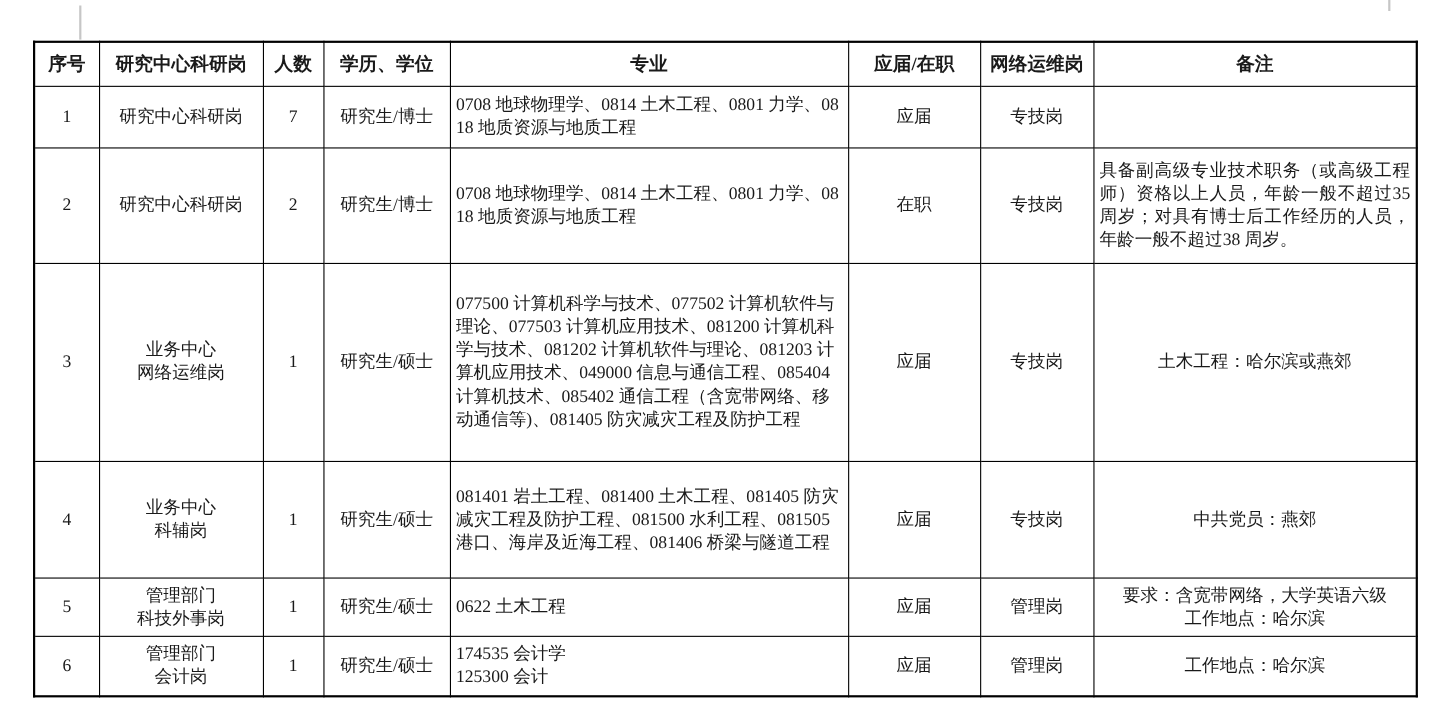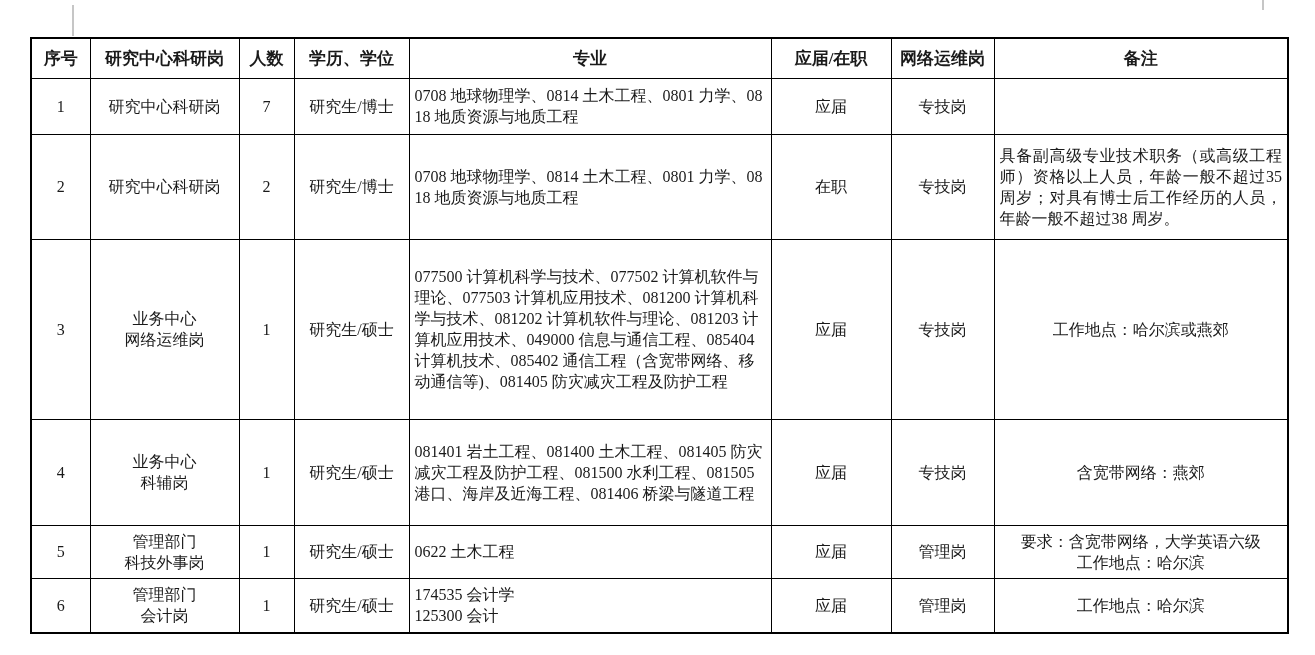--- a/index.html
+++ b/index.html
@@ -116,32 +116,32 @@
       </tr>
       <tr class="r3">
         <td class="c">3</td>
         <td class="c pre">业务中心
 网络运维岗</td>
         <td class="c">1</td>
         <td class="c">研究生/硕士</td>
         <td class="major">077500 计算机科学与技术、077502 计算机软件与理论、077503 计算机应用技术、081200 计算机科学与技术、081202 计算机软件与理论、081203 计算机应用技术、049000 信息与通信工程、085404 计算机技术、085402 通信工程（含宽带网络、移动通信等)、081405 防灾减灾工程及防护工程</td>
         <td class="c">应届</td>
         <td class="c">专技岗</td>
-        <td class="c">工作地点：哈尔滨或燕郊</td>
+        <td class="c">土木工程：哈尔滨或燕郊</td>
       </tr>
       <tr class="r4">
         <td class="c">4</td>
         <td class="c pre">业务中心
 科辅岗</td>
         <td class="c">1</td>
         <td class="c">研究生/硕士</td>
         <td class="major">081401 岩土工程、081400 土木工程、081405 防灾减灾工程及防护工程、081500 水利工程、081505 港口、海岸及近海工程、081406 桥梁与隧道工程</td>
         <td class="c">应届</td>
         <td class="c">专技岗</td>
-        <td class="c">含宽带网络：燕郊</td>
+        <td class="c">中共党员：燕郊</td>
       </tr>
       <tr class="r5">
         <td class="c">5</td>
         <td class="c pre">管理部门
 科技外事岗</td>
         <td class="c">1</td>
         <td class="c">研究生/硕士</td>
         <td class="major">0622 土木工程</td>
         <td class="c">应届</td>
         <td class="c">管理岗</td>

